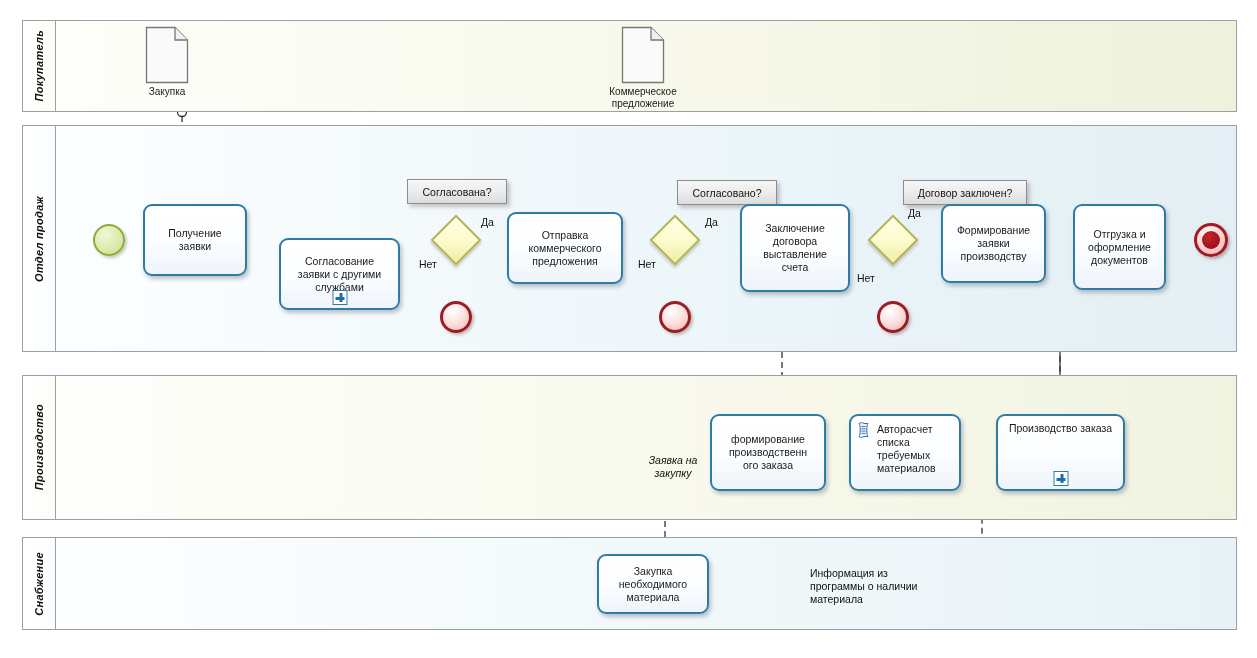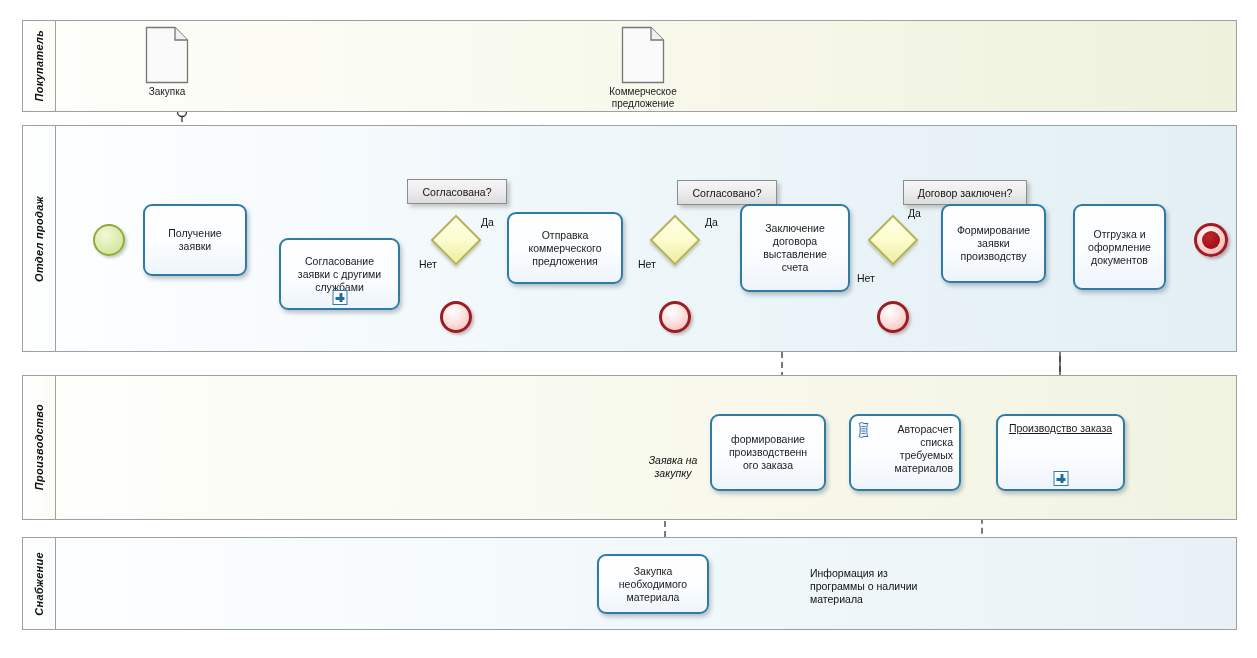--- a/index.html
+++ b/index.html
@@ -24,23 +24,23 @@
   .lane-supply .lane-head{background:linear-gradient(to right,#ffffff,#fbfdfe);}
   .lane-supply .lane-body{background:linear-gradient(to right,#fdfeff 0%,#f1f8fa 55%,#e8f2f6 100%);}
 
   
   .task{position:absolute;box-sizing:border-box;border:2px solid #2e7ba6;border-radius:9px;
         background:linear-gradient(to bottom,#ffffff 0%,#fbfdff 55%,#eef4fb 100%);
         box-shadow:2px 3px 4px rgba(60,80,100,.33);
         display:flex;align-items:center;justify-content:center;text-align:center;}
   .task-label{font-size:10.5px;line-height:13px;color:#1a1a1a;padding:0 5px;}
   .task.tl{align-items:flex-start;justify-content:flex-start;}
-  .task.tl .task-label{padding:7px 6px 0 26px;text-align:right;}
+  .task.tl .task-label{padding:7px 6px 0 26px;text-align:left;}
   .task.topleft-plain{align-items:flex-start;justify-content:center;}
-  .task.topleft-plain .task-label{padding:14px 4px 0 4px;text-decoration:underline;}
+  .task.topleft-plain .task-label{padding:14px 4px 0 4px;}
 
   
   .marker-plus{position:absolute;bottom:3px;left:50%;transform:translateX(-50%);
                width:15px;height:15px;box-sizing:border-box;border:1px solid #2e7ba6;background:#ffffff;}
   .marker-plus:before,.marker-plus:after{content:"";position:absolute;background:#1b6fa8;}
   .marker-plus:before{left:2px;right:2px;top:6px;height:3px;}
   .marker-plus:after{top:2px;bottom:2px;left:6px;width:3px;}
 
   
   .script-icon{position:absolute;left:6px;top:6px;width:13px;height:16px;}

